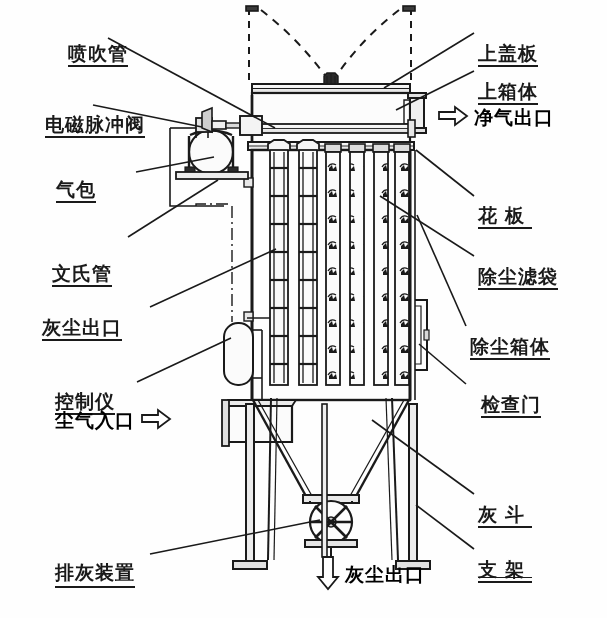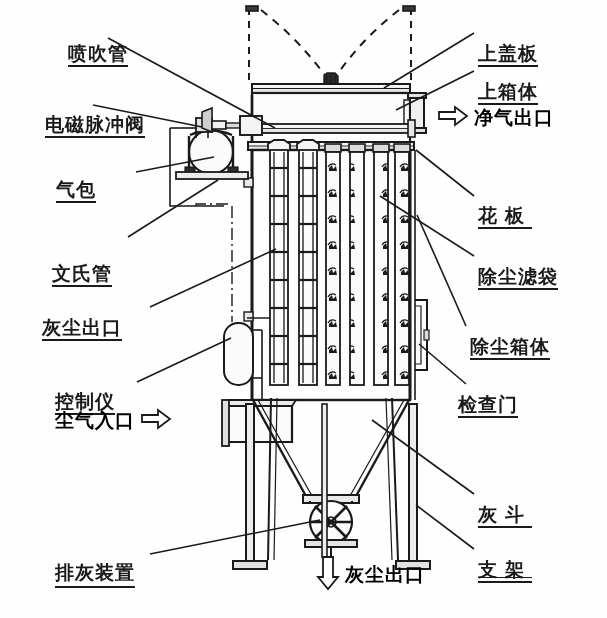--- a/index.html
+++ b/index.html
@@ -264,21 +264,21 @@
   <div class="lbl ul" style="left:52px;top:224px;">文氏管</div>
   <div class="lbl ul" style="left:42px;top:278px;">灰尘出口</div>
   <div class="lbl ul" style="left:55px;top:352px;">控制仪</div>
   <div class="lbl ul" style="left:55px;top:525px;font-family:Liberation Mono, monospace;">排灰装置</div>
 
   <div class="lbl ul" style="left:478px;top:4px;">上盖板</div>
   <div class="lbl ul" style="left:478px;top:42px;">上箱体</div>
   <div class="lbl ul" style="left:478px;top:166px;letter-spacing:8px;">花板</div>
   <div class="lbl ul" style="left:478px;top:227px;">除尘滤袋</div>
   <div class="lbl ul" style="left:470px;top:297px;">除尘箱体</div>
-  <div class="lbl ul" style="left:458px;top:355px;">检查门</div>
+  <div class="lbl ul" style="left:481px;top:355px;">检查门</div>
   <div class="lbl ul" style="left:478px;top:465px;letter-spacing:8px;text-align:right;">灰斗</div>
   <div class="lbl ul" style="left:478px;top:520px;letter-spacing:8px;text-decoration:underline;">支架</div>
 
   <div class="flowlbl" style="left:437px;top:105px;">
     <span class="arrowglyph">
       <svg width="32" height="22" viewBox="0 0 32 22">
           <path d="M2,7 L18,7 L18,2 L30,11 L18,20 L18,14 L2,14 Z" fill="#ffffff" stroke="#1a1a1a" stroke-width="1.8"></path>
         </svg>
     </span>
     <span>净气出口</span>

